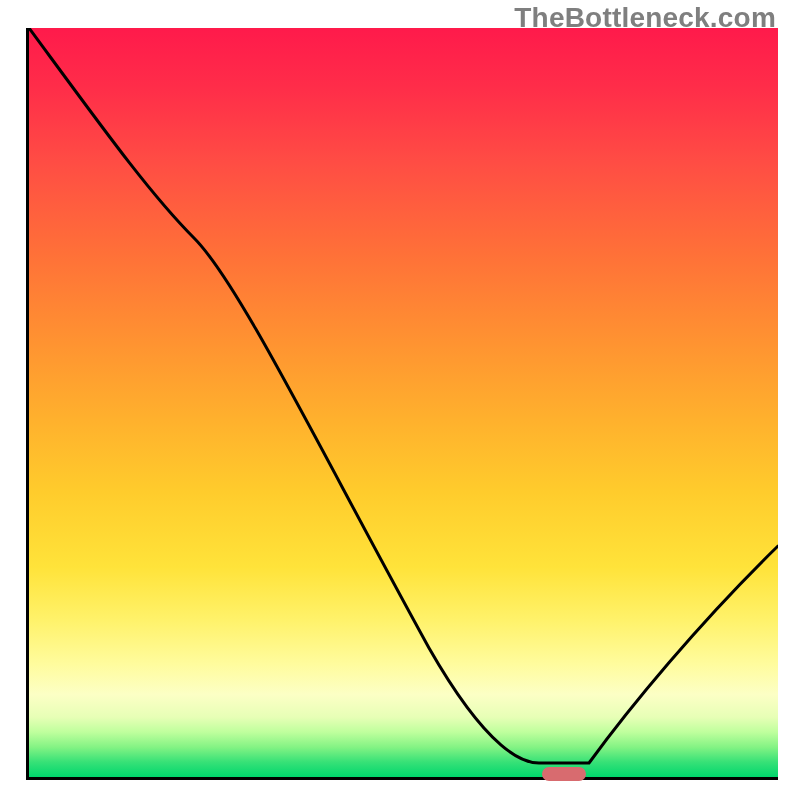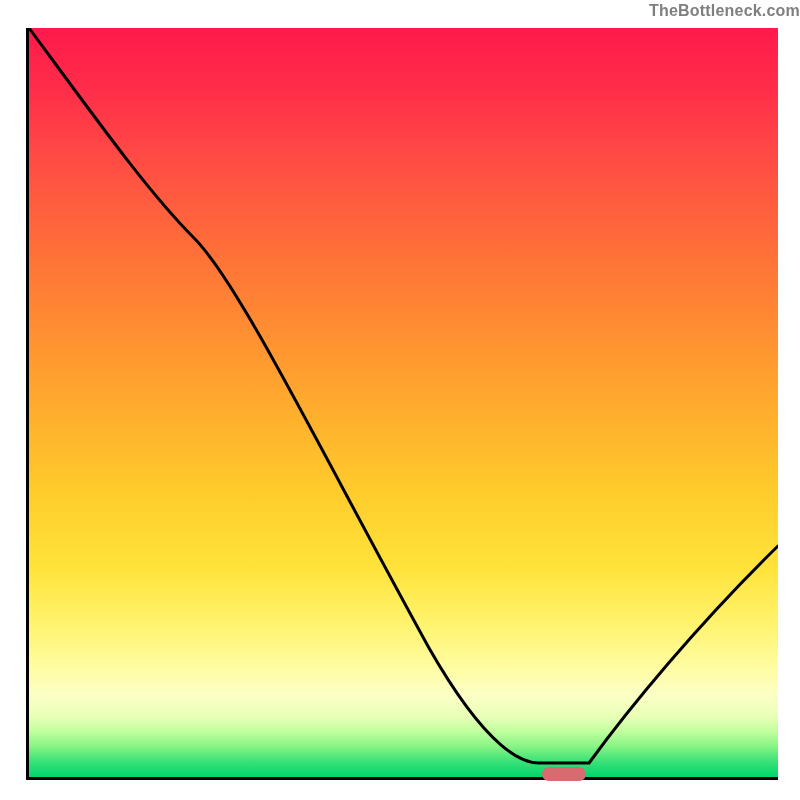--- a/index.html
+++ b/index.html
@@ -12,22 +12,22 @@
     overflow: hidden;
   }
   .frame {
     position: relative;
     width: 800px;
     height: 800px;
   }
   .watermark {
     position: absolute;
     top: 2px;
-    right: 0;
-    font-size: 16px;
+    right: 24px;
+    font-size: 28px;
     font-weight: 600;
     color: #7f7f7f;
     letter-spacing: 0.2px;
     z-index: 40;
   }
   .plot {
     position: absolute;
     left: 26px;
     top: 28px;
     width: 752px;

